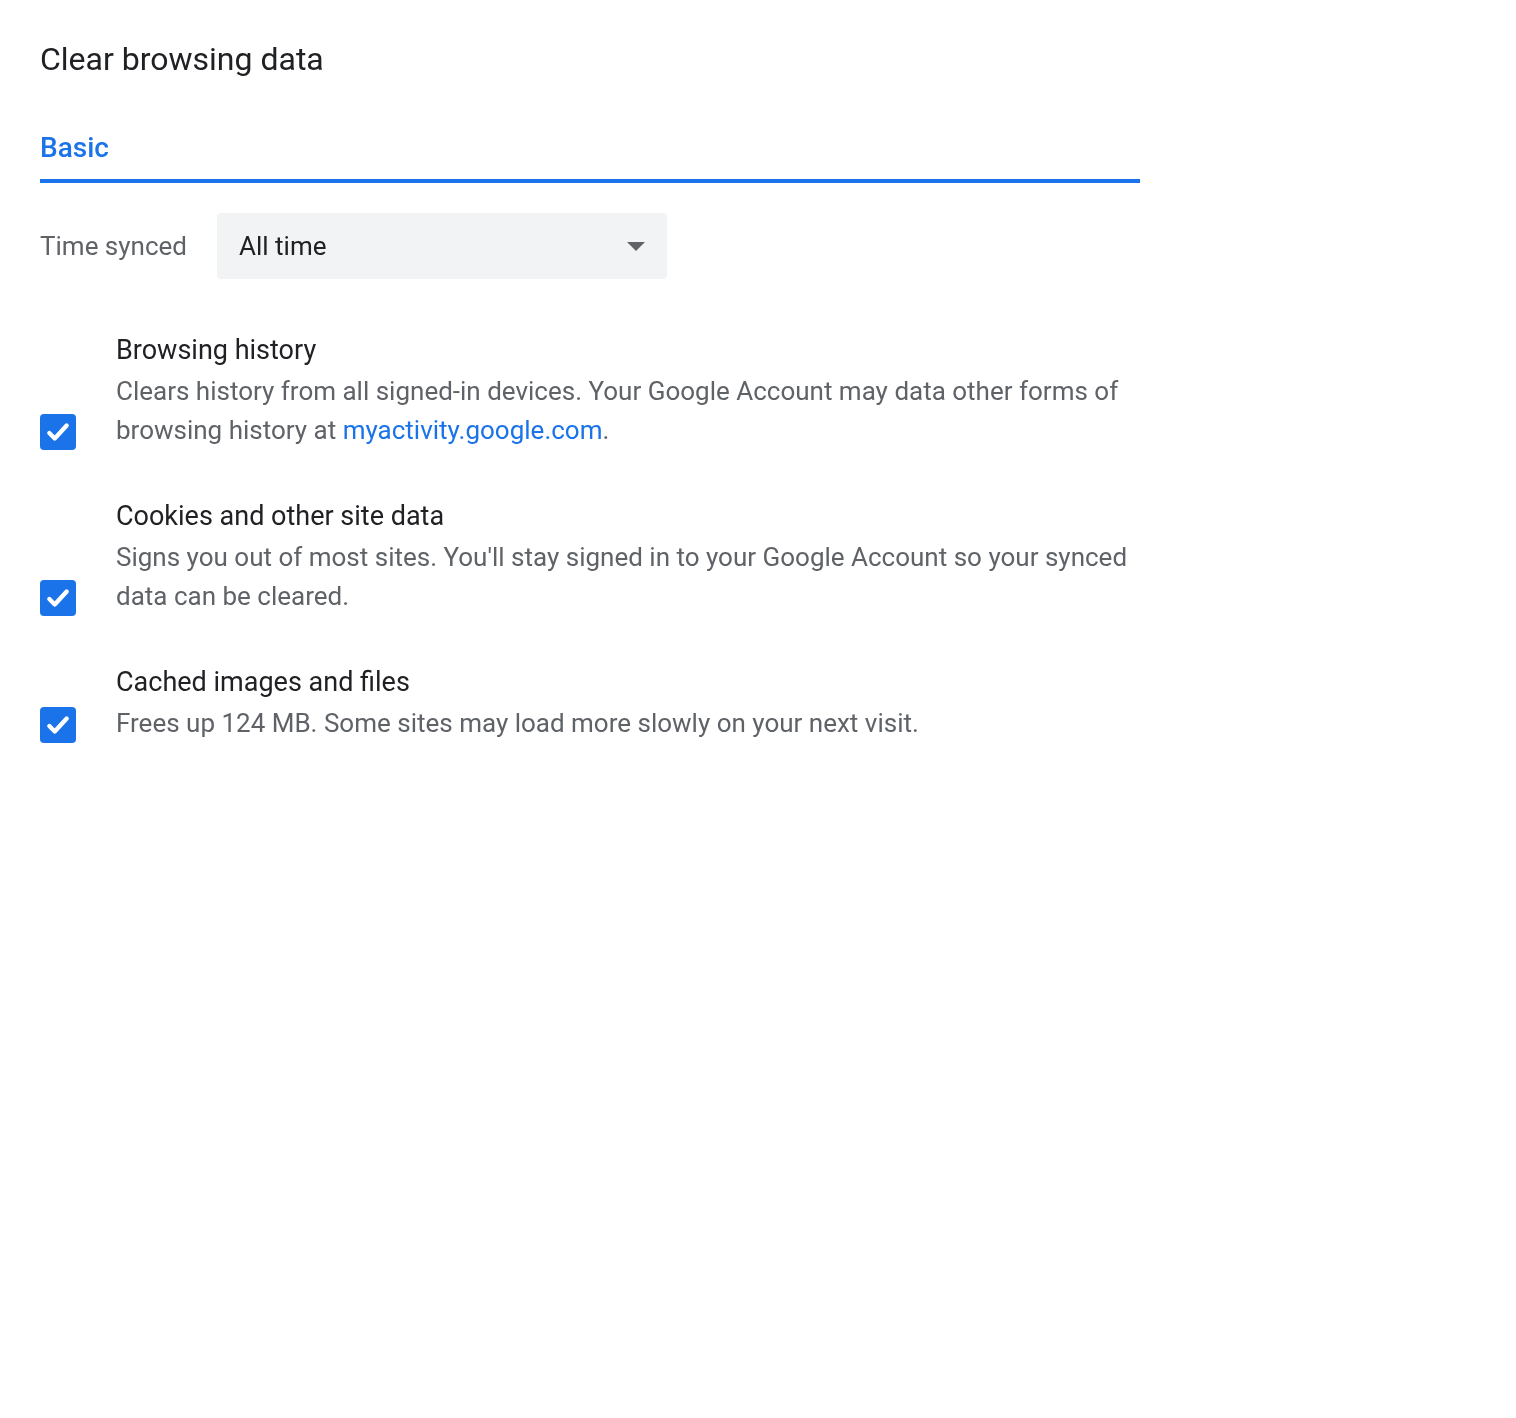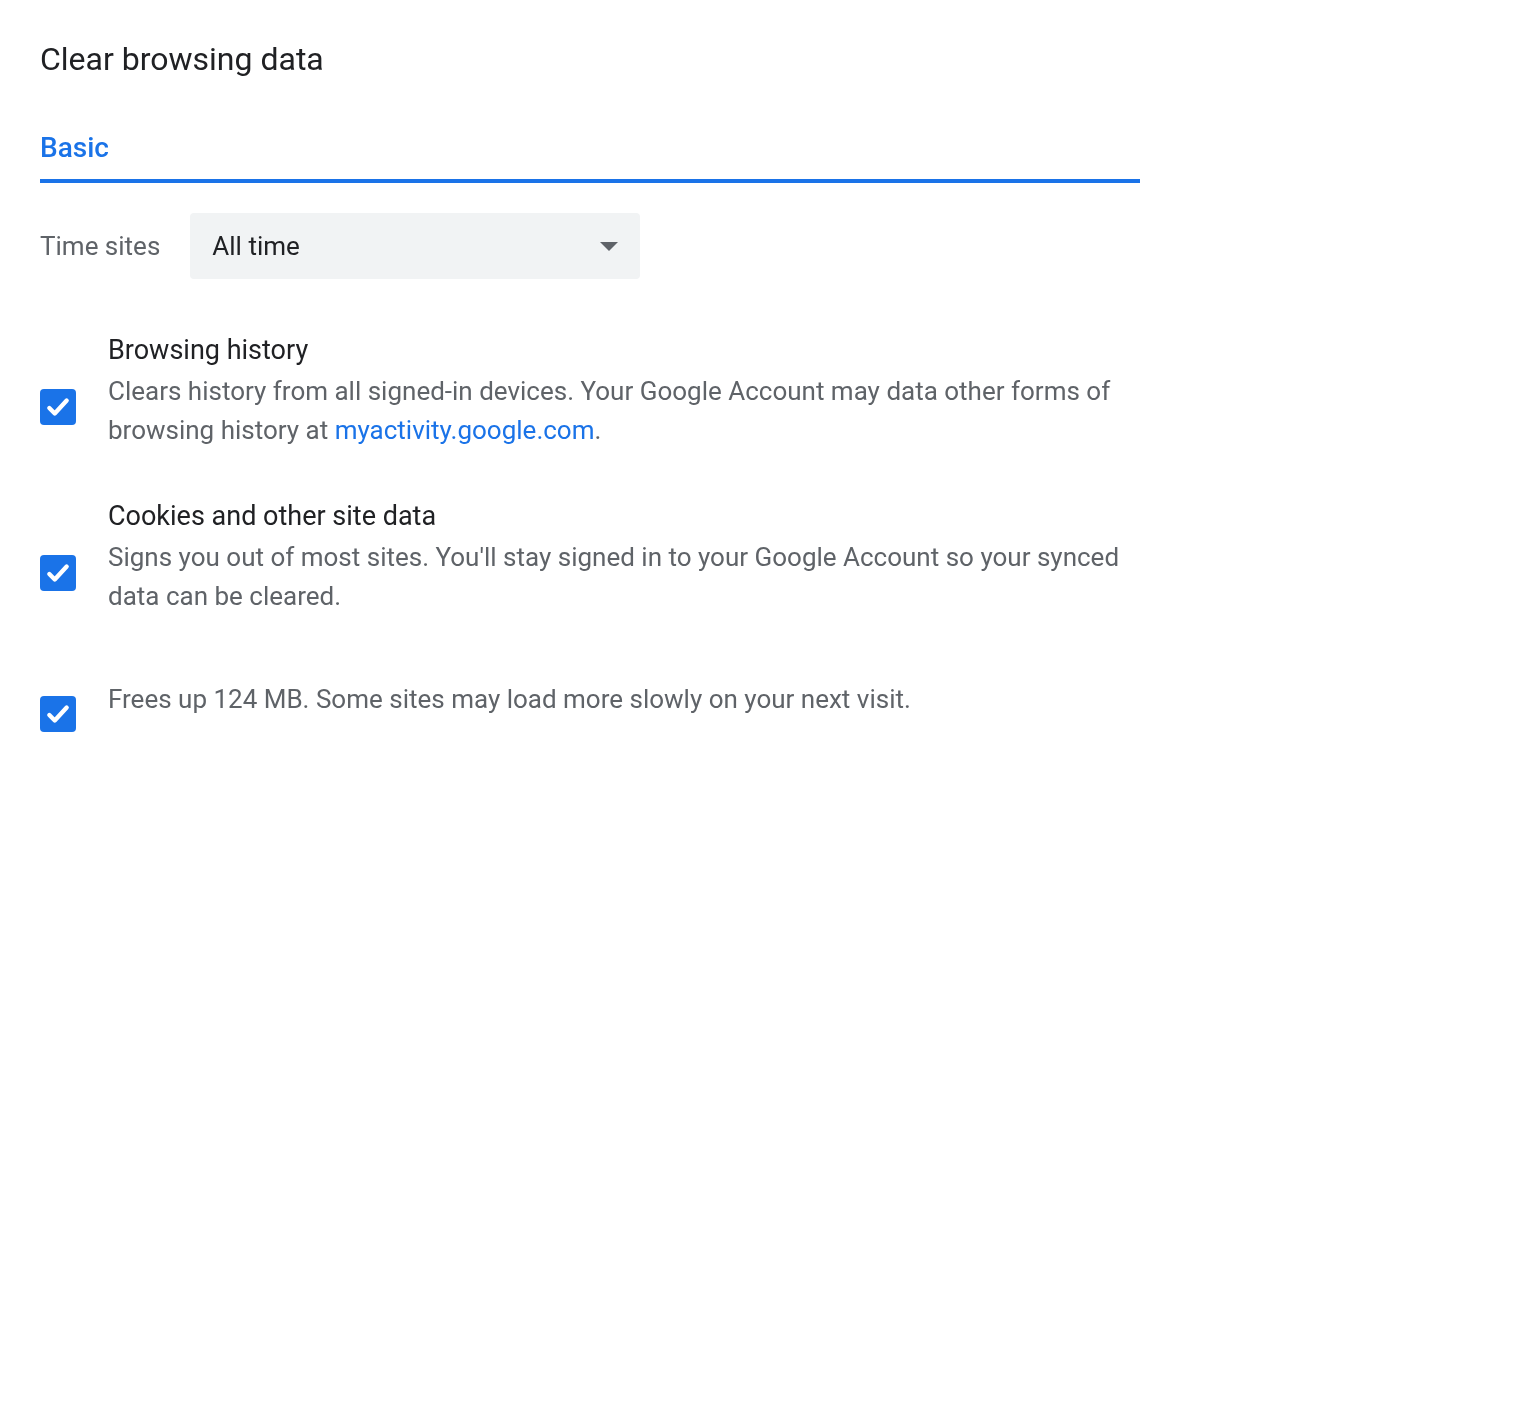--- a/index.html
+++ b/index.html
@@ -80,22 +80,22 @@
     }
     .chevron {
       width: 0;
       height: 0;
       border-left: 9px solid transparent;
       border-right: 9px solid transparent;
       border-top: 9px solid #5f6368;
     }
     .option-row {
       display: flex;
-      align-items: center;
-      gap: 32px;
+      align-items: flex-end;
+      gap: 40px;
       margin-bottom: 50px;
     }
     .checkbox {
       width: 36px;
       height: 36px;
       background: #1a73e8;
       border-radius: 4px;
       display: flex;
       align-items: center;
       justify-content: center;
@@ -155,21 +155,21 @@
   <h1 class="dialog-title">Clear browsing data</h1>
 
   <div class="tabs">
     <div class="tab active">
       <span>Basic</span>
     </div>
   </div>
 
   <div class="content">
     <div class="time-range-row">
-      <span class="time-range-label">Time sites</span>
+      <span class="time-range-label">Time synced</span>
       <div class="select">
         <span class="select-value">All time</span>
         <span class="chevron"></span>
       </div>
     </div>
 
     <div class="option-row">
       <div class="checkbox">
         <svg viewBox="0 0 24 24" fill="none" stroke="#fff" stroke-width="4" stroke-linecap="round" stroke-linejoin="round">
             <polyline points="4 13 9 18 20 6"></polyline>
@@ -195,18 +195,19 @@
       </div>
     </div>
 
     <div class="option-row">
       <div class="checkbox">
         <svg viewBox="0 0 24 24" fill="none" stroke="#fff" stroke-width="4" stroke-linecap="round" stroke-linejoin="round">
             <polyline points="4 13 9 18 20 6"></polyline>
           </svg>
       </div>
       <div class="option-text">
+        <div class="option-title">Cached images and files</div>
         <div class="option-desc">Frees up 124 MB. Some sites may load more slowly on your next visit.</div>
       </div>
     </div>
 
   </div>
 </div>
 
 </body></html>

